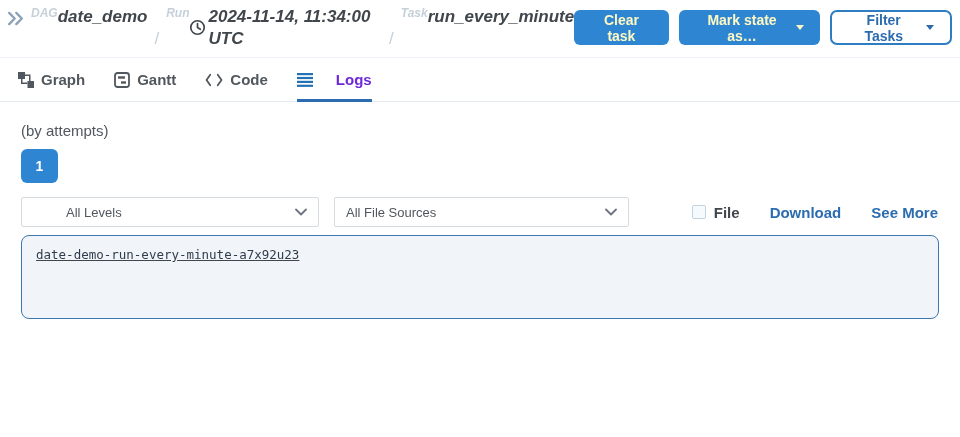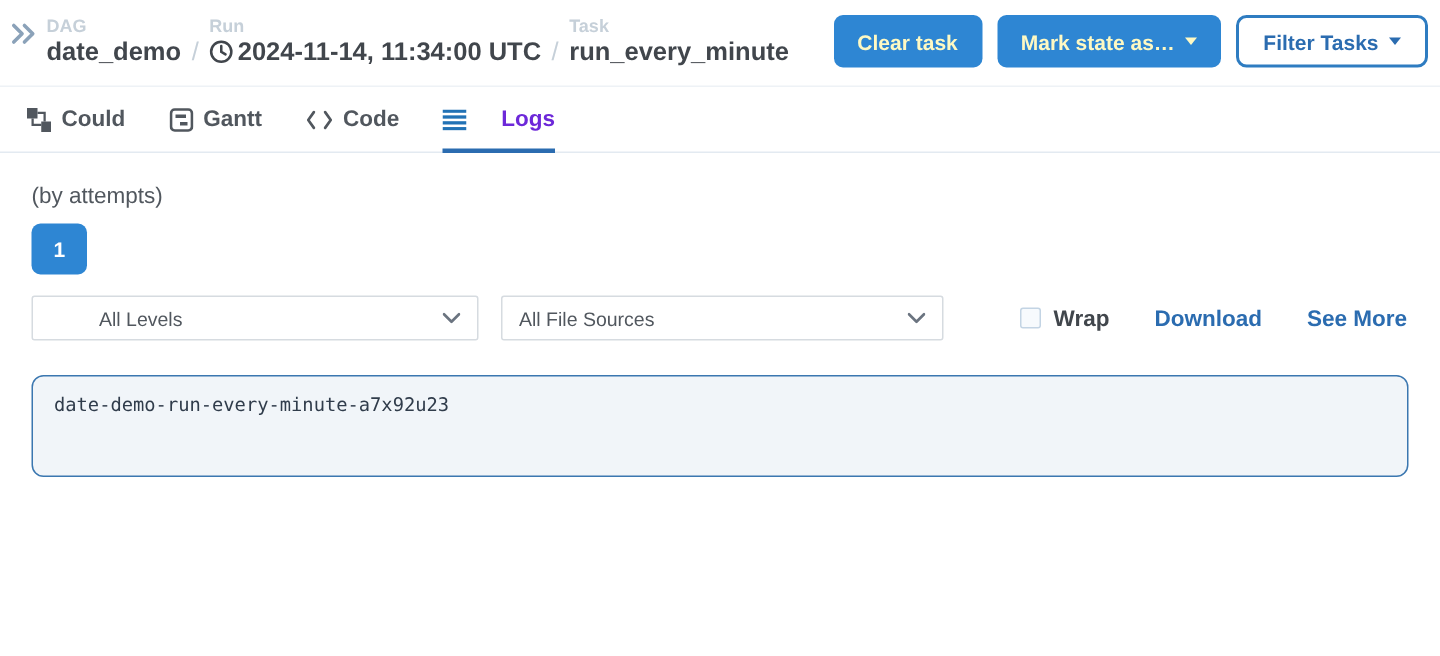--- a/index.html
+++ b/index.html
@@ -7,21 +7,21 @@
   body { font-family: "Liberation Sans", sans-serif; color: #41464c; }
 
   
   .header {
     display: flex; justify-content: space-between; align-items: center;
     padding: 6px 8px 8px 6px; height: 58px;
     border-bottom: 1px solid #eef2f6;
   }
   .crumbs { display: flex; align-items: flex-start; }
   .expand-toggle { margin: 3px 6px 0 0; color: #8ba2b9; cursor: pointer; display: inline-flex; }
-  .crumb { display: flex; flex-direction: column; }
+  .crumb { display: flex; flex-direction: row; font-style: italic; }
   .crumb-label { font-size: 12px; font-weight: 700; color: #c6d0d9; line-height: 14px; }
   .crumb-value { font-size: 17px; font-weight: 700; color: #41464c; line-height: 22px; display: inline-flex; align-items: center; }
   .crumb-sep { font-size: 17px; font-weight: 400; color: #c6d0d9; align-self: flex-end; line-height: 22px; padding: 0 7px; }
   .clock-icon { display: inline-flex; margin-right: 2px; color: #41464c; }
 
   .header-buttons { display: flex; align-items: center; gap: 10px; }
   .btn {
     font-family: "Liberation Sans", sans-serif;
     font-size: 14px; font-weight: 700; border-radius: 6px; cursor: pointer;
     display: inline-flex; align-items: center; justify-content: center; gap: 7px;
@@ -64,23 +64,23 @@
 
   .log-actions { margin-left: auto; display: flex; align-items: center; }
   .wrap-group { display: flex; align-items: center; gap: 8px; cursor: pointer; }
   .checkbox { width: 14px; height: 14px; border: 1px solid #c3d4e4; background: #f7fafd; border-radius: 2px; display: inline-block; }
   .wrap-label { font-size: 15px; font-weight: 700; color: #41464c; }
   .link { font-size: 15px; font-weight: 700; color: #2b6cb0; text-decoration: none; cursor: pointer; }
   .link-download { margin-left: 30px; }
   .link-seemore { margin-left: 30px; margin-right: 1px; }
 
   .log-box {
-    margin-top: 23px; width: 918px; height: 68px;
+    margin-top: 8px; width: 918px; height: 84px;
     background: #f1f5f9; border: 1.5px solid #3b77b0; border-radius: 8px;
-    padding: 10px 14px; overflow: hidden;
+    padding: 10px 14px; overflow: hidden; text-decoration: underline;
   }
   .log-line {
     font-family: "DejaVu Sans Mono", "Liberation Mono", monospace;
     font-size: 12.5px; line-height: 18px; color: #303c4b; white-space: pre;
   }
 </style>
 </head>
 <body>
 
 <div class="header">
@@ -133,21 +133,21 @@
 <div class="tabbar">
   <div class="tab">
     <span class="ticon">
       <svg width="16" height="16" viewBox="0 0 16 16" fill="currentColor">
         <rect x="0" y="0" width="7" height="7"></rect>
         <rect x="9.5" y="9" width="6.5" height="7"></rect>
         <path d="M3 7 V12 H9.5 V10.5 H4.5 V7 Z"></path>
         <path d="M7 2.5 H12.5 V9 H11 V4 H7 Z"></path>
       </svg>
     </span>
-    <span>Could</span>
+    <span>Graph</span>
   </div>
   <div class="tab">
     <span class="ticon">
       <svg width="16" height="16" viewBox="0 0 16 16" fill="none" stroke="currentColor" stroke-width="1.8">
         <rect x="1" y="1" width="14" height="14" rx="2.5"></rect>
         <line x1="4" y1="5.5" x2="11" y2="5.5" stroke-width="2.4"></line>
         <line x1="7" y1="10.5" x2="12" y2="10.5" stroke-width="2.4"></line>
       </svg>
     </span>
     <span>Gantt</span>
@@ -195,21 +195,21 @@
       <span class="chev">
         <svg width="12" height="8" viewBox="0 0 12 8" fill="none" stroke="currentColor" stroke-width="1.8" stroke-linecap="round" stroke-linejoin="round">
           <polyline points="1,1.5 6,6.5 11,1.5"></polyline>
         </svg>
       </span>
     </div>
 
     <div class="log-actions">
       <span class="wrap-group">
         <span class="checkbox"></span>
-        <span class="wrap-label">Wrap</span>
+        <span class="wrap-label">File</span>
       </span>
       <a class="link link-download">Download</a>
       <a class="link link-seemore">See More</a>
     </div>
   </div>
 
   <div class="log-box">
     <div class="log-line">date-demo-run-every-minute-a7x92u23</div>
   </div>
 </div>

